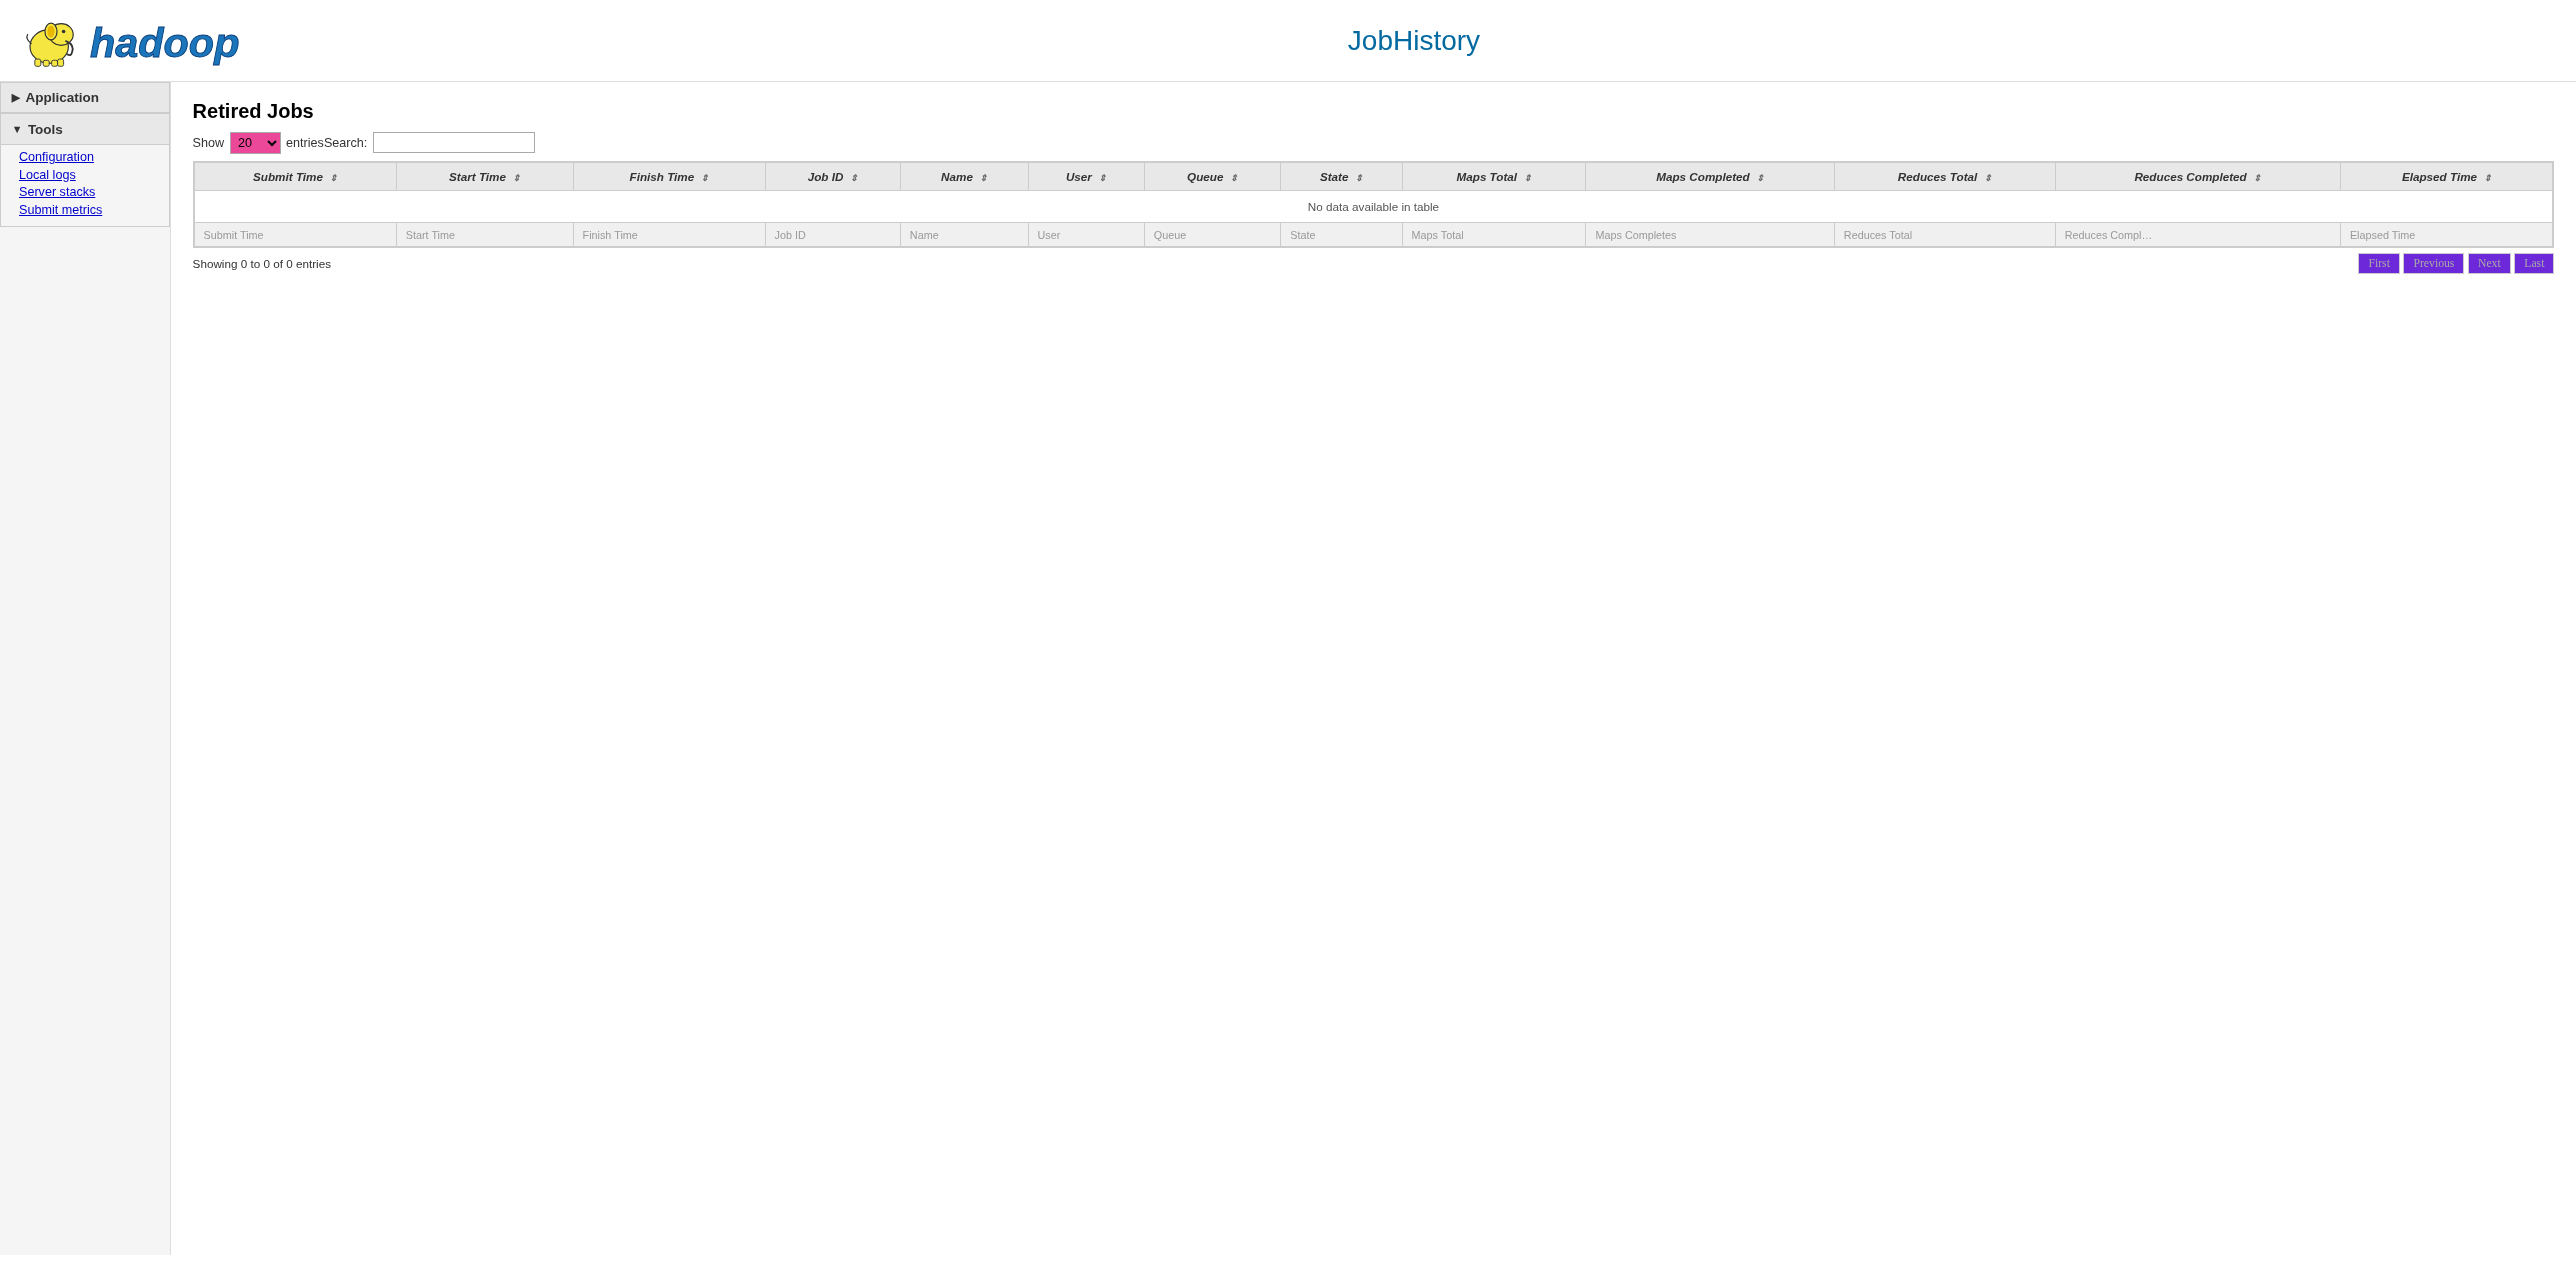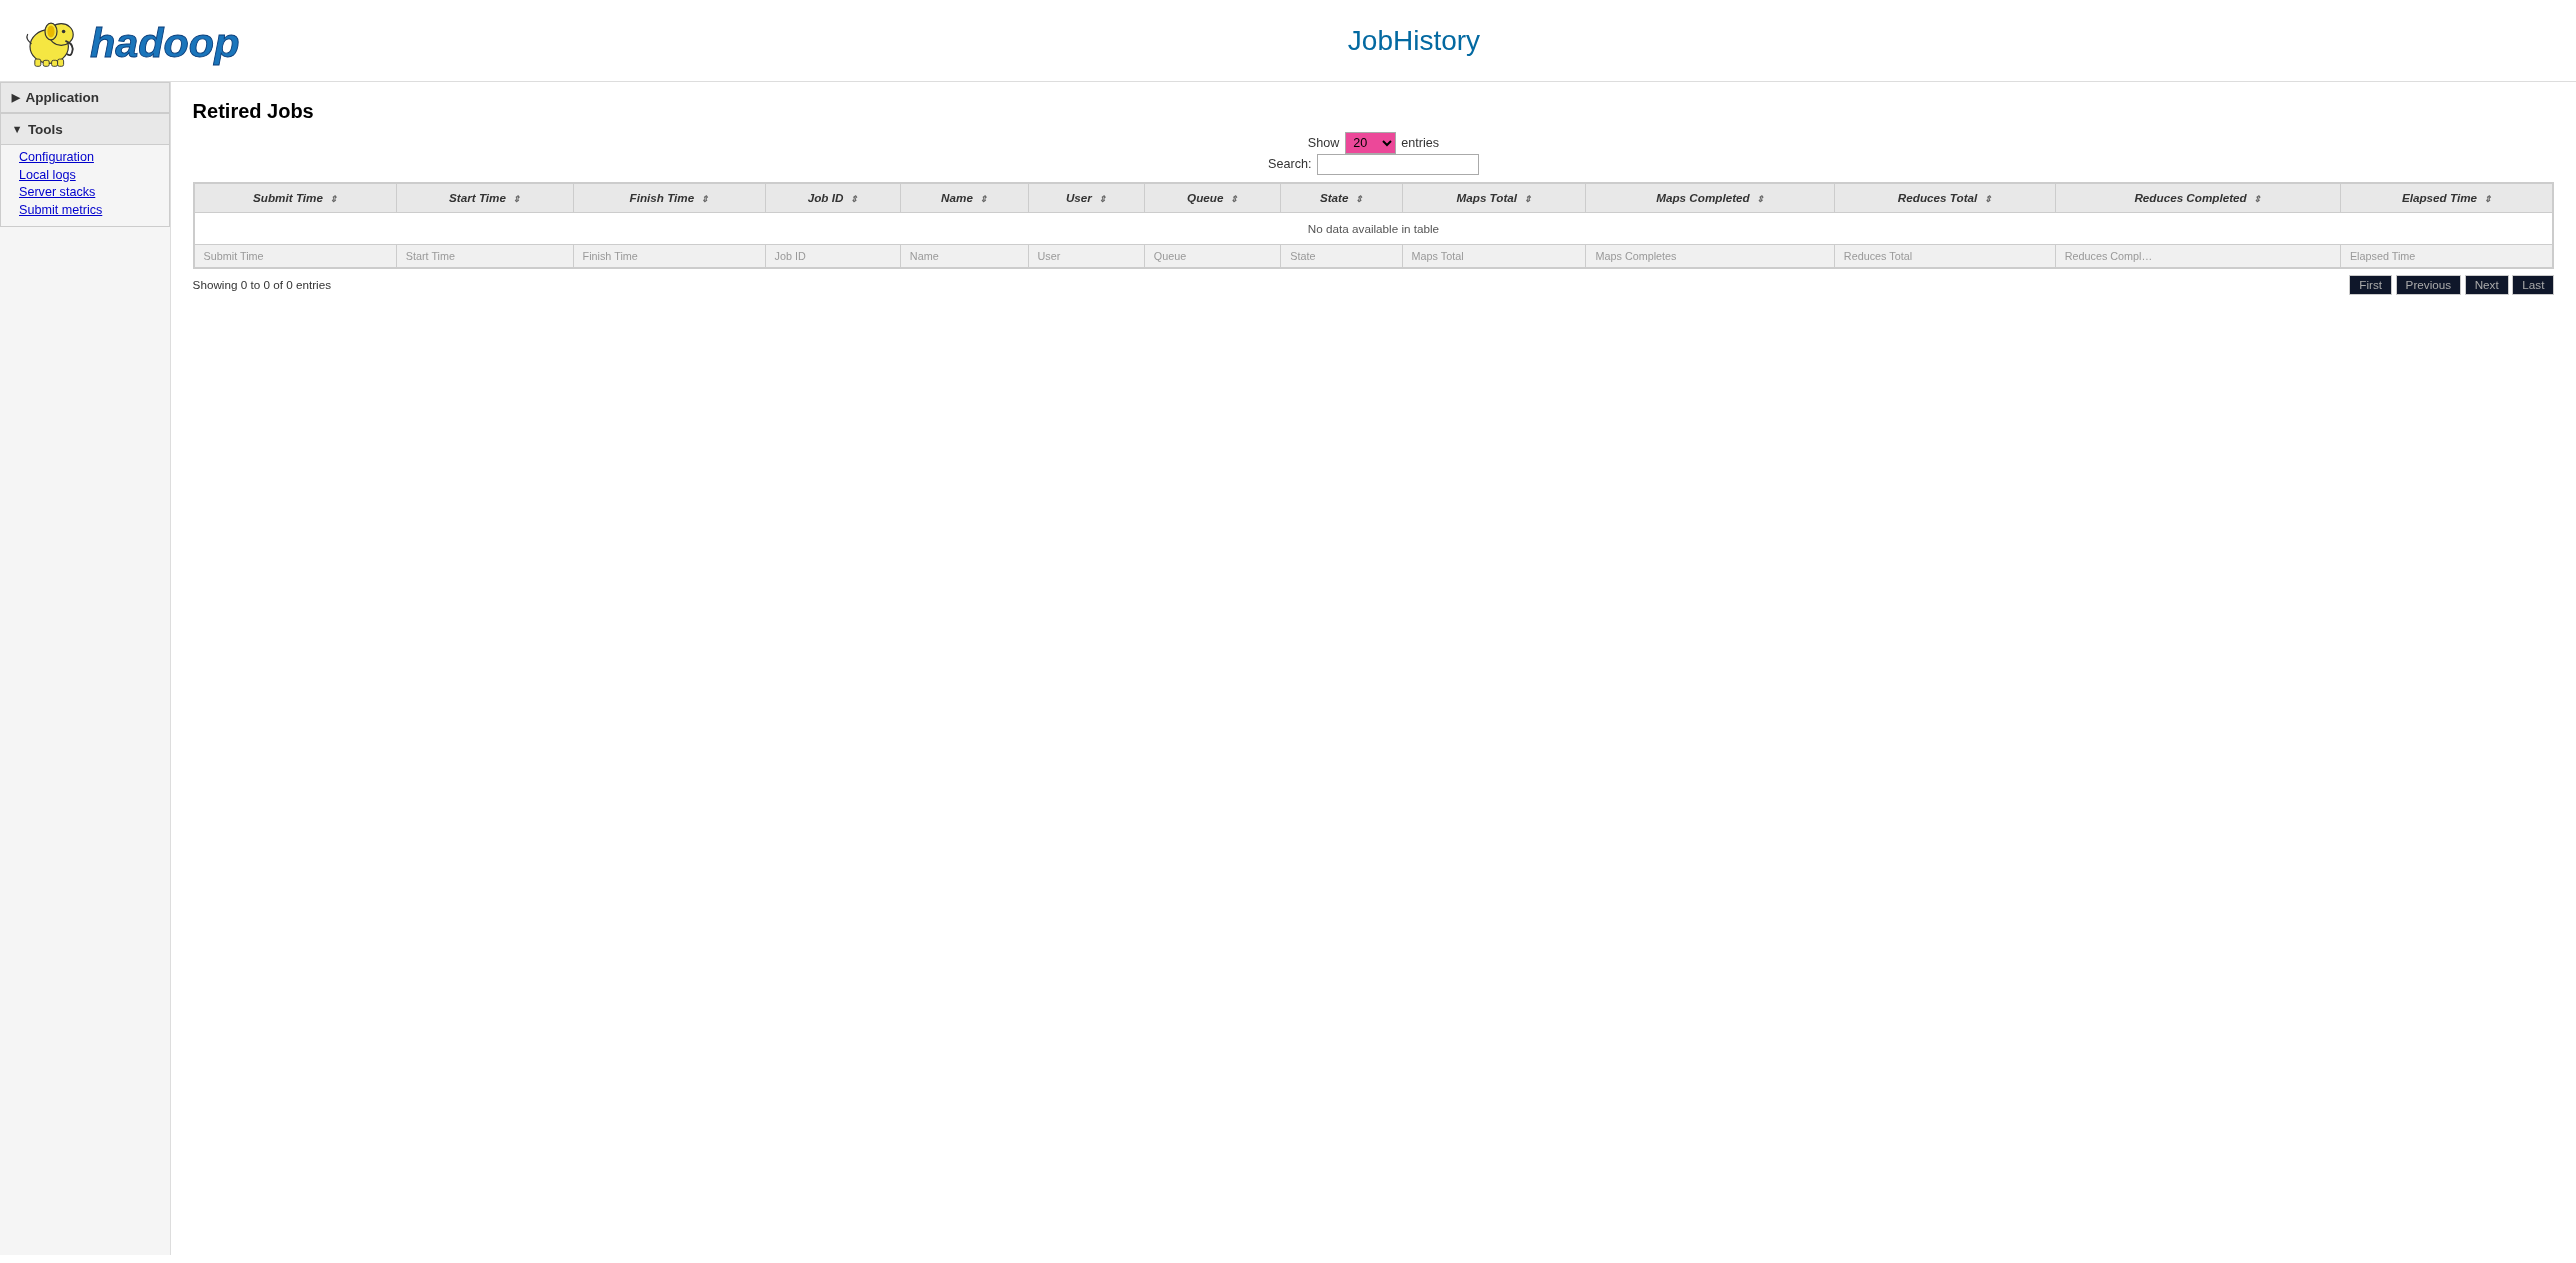--- a/index.html
+++ b/index.html
@@ -104,21 +104,20 @@
       margin-bottom: 9px;
       color: #000;
     }
 
     
     .table-controls {
       display: flex;
       justify-content: flex-start;
       align-items: center;
       margin-bottom: 7.2px;
-      flex-direction: column;
     }
 
     .show-entries {
       display: flex;
       align-items: center;
       gap: 5.4px;
       font-size: 12.6px;
     }
 
     .show-entries select {
@@ -211,23 +210,24 @@
 
     .pagination-buttons {
       display: flex;
       gap: 3.6px;
     }
 
     .pagination-buttons button {
       padding: 2.7px 9px;
       font-size: 11.7px;
       border: 0.9px solid #ccc;
-      background: #0f172a;
+      background: #6d28d9;
       cursor: pointer;
       color: #aaa;
+      font-family: Liberation Serif, serif;
     }
   </style>
 </head>
 <body>
 
 <div id="header">
   <div id="logo-area">
 
     <svg id="logo-svg" viewBox="0 0 120 90" xmlns="http://www.w3.org/2000/svg">
 

